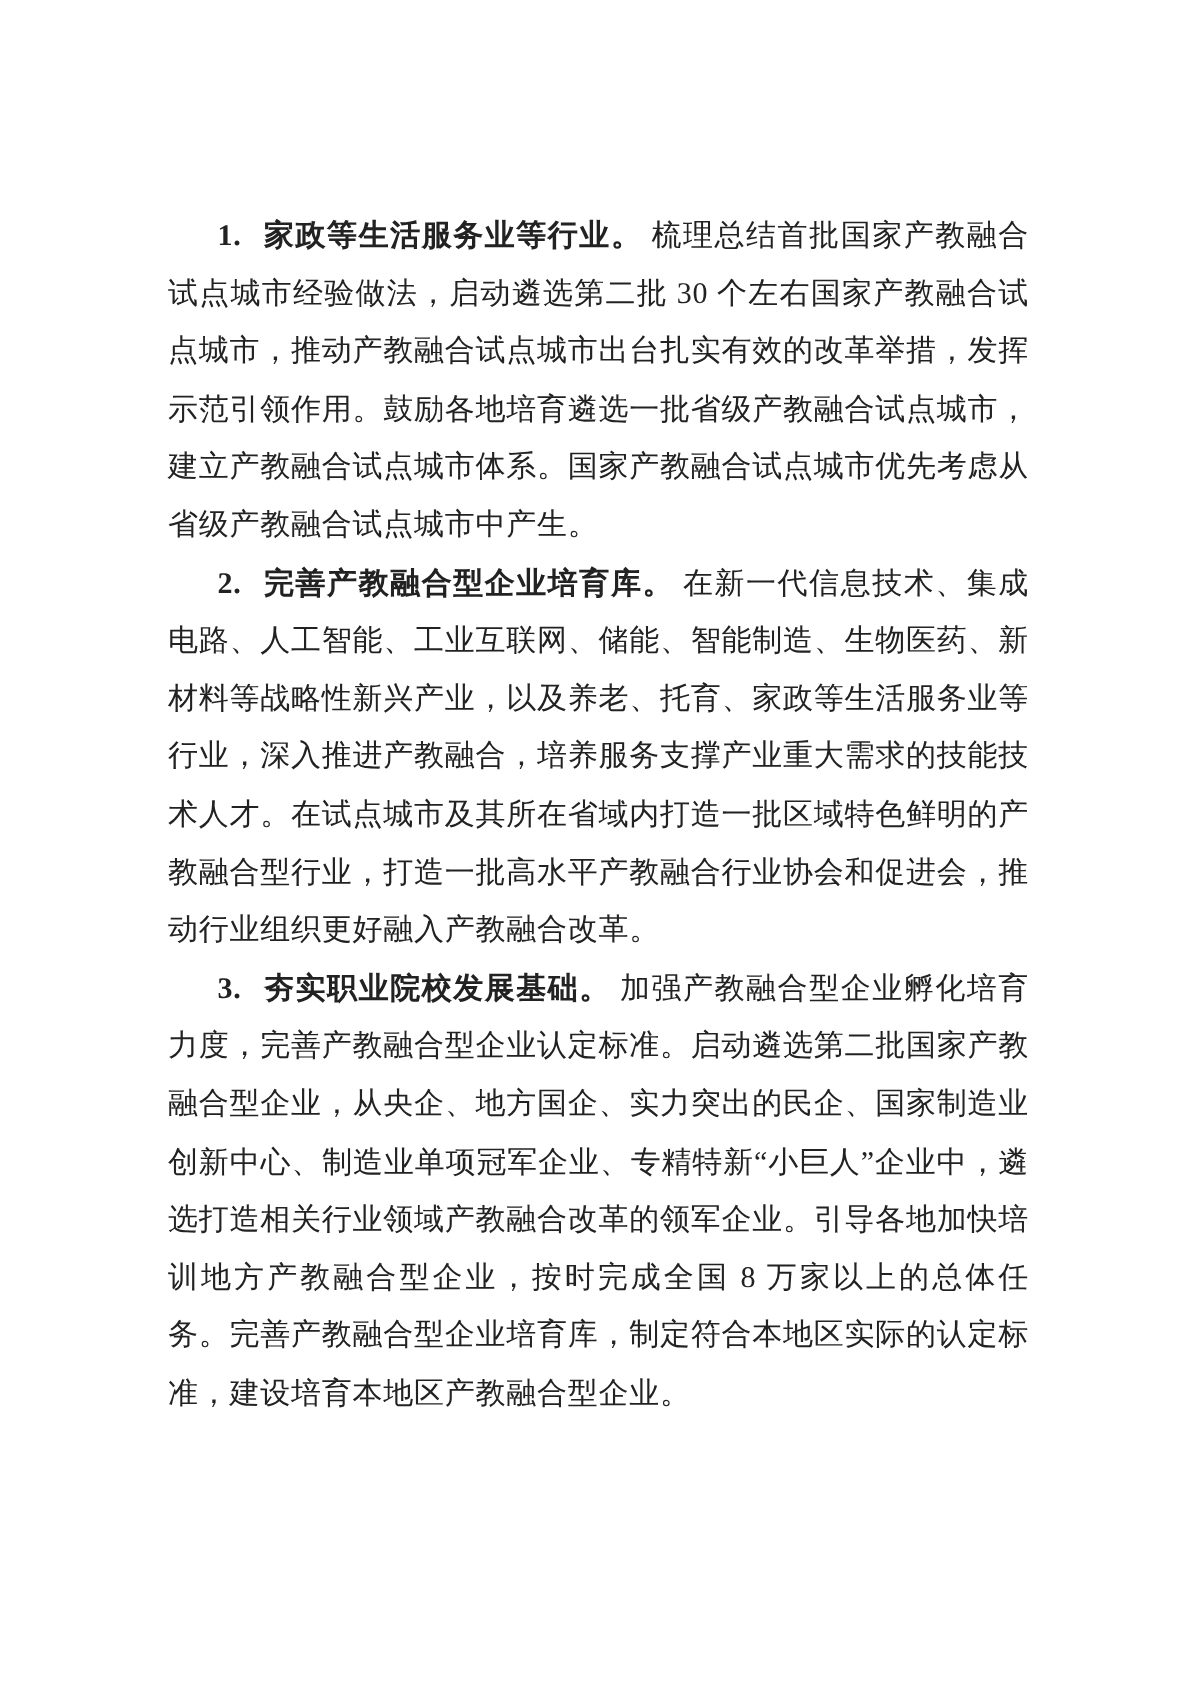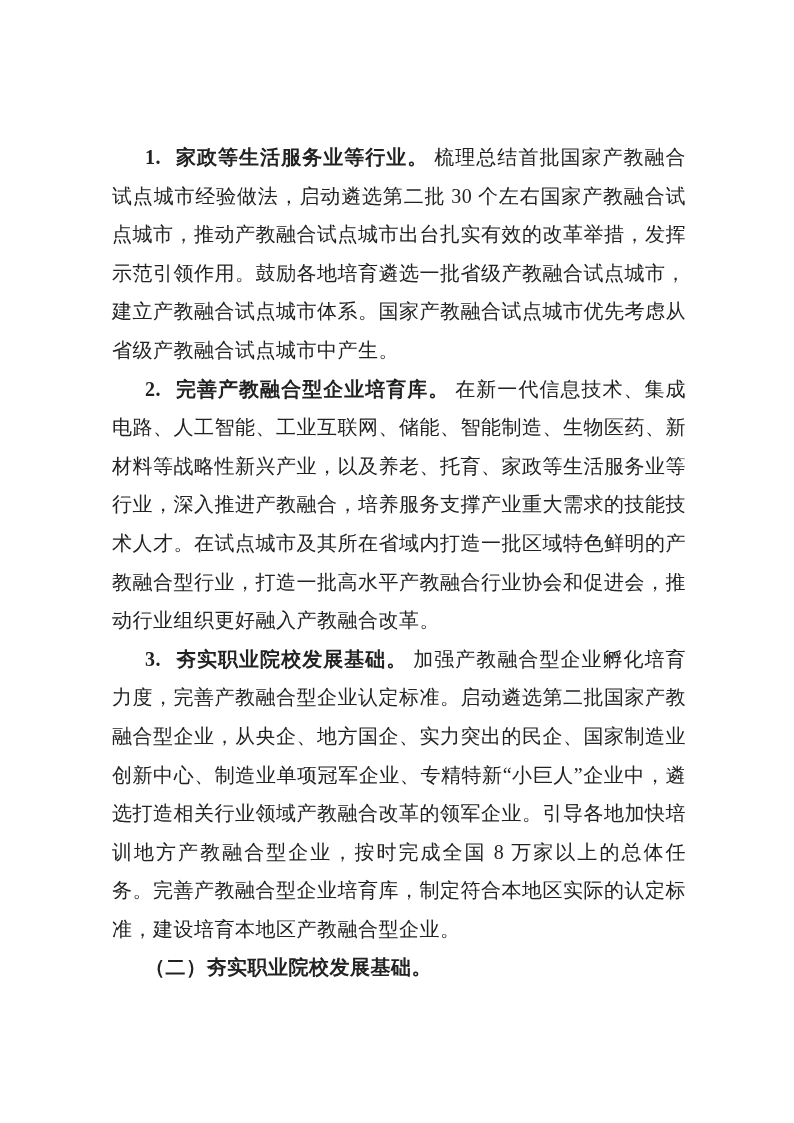--- a/index.html
+++ b/index.html
@@ -61,16 +61,15 @@
       <span class="lead">完善产教融合型企业培育库。</span>
       <span class="body-text">在新一代信息技术、集成电路、人工智能、工业互联网、储能、智能制造、生物医药、新材料等战略性新兴产业，以及养老、托育、家政等生活服务业等行业，深入推进产教融合，培养服务支撑产业重大需求的技能技术人才。在试点城市及其所在省域内打造一批区域特色鲜明的产教融合型行业，打造一批高水平产教融合行业协会和促进会，推动行业组织更好融入产教融合改革。</span>
     </p>
 
     <p class="para">
       <span class="num">3.</span>
       <span class="lead">夯实职业院校发展基础。</span>
       <span class="body-text">加强产教融合型企业孵化培育力度，完善产教融合型企业认定标准。启动遴选第二批国家产教融合型企业，从央企、地方国企、实力突出的民企、国家制造业创新中心、制造业单项冠军企业、专精特新“小巨人”企业中，遴选打造相关行业领域产教融合改革的领军企业。引导各地加快培训地方产教融合型企业，按时完成全国 8 万家以上的总体任务。完善产教融合型企业培育库，制定符合本地区实际的认定标准，建设培育本地区产教融合型企业。</span>
     </p>
 
-    <p class="subheading">（二）夯实职业院校发展基础。</p>
 
   </div>
 </div>
 
 </body></html>

